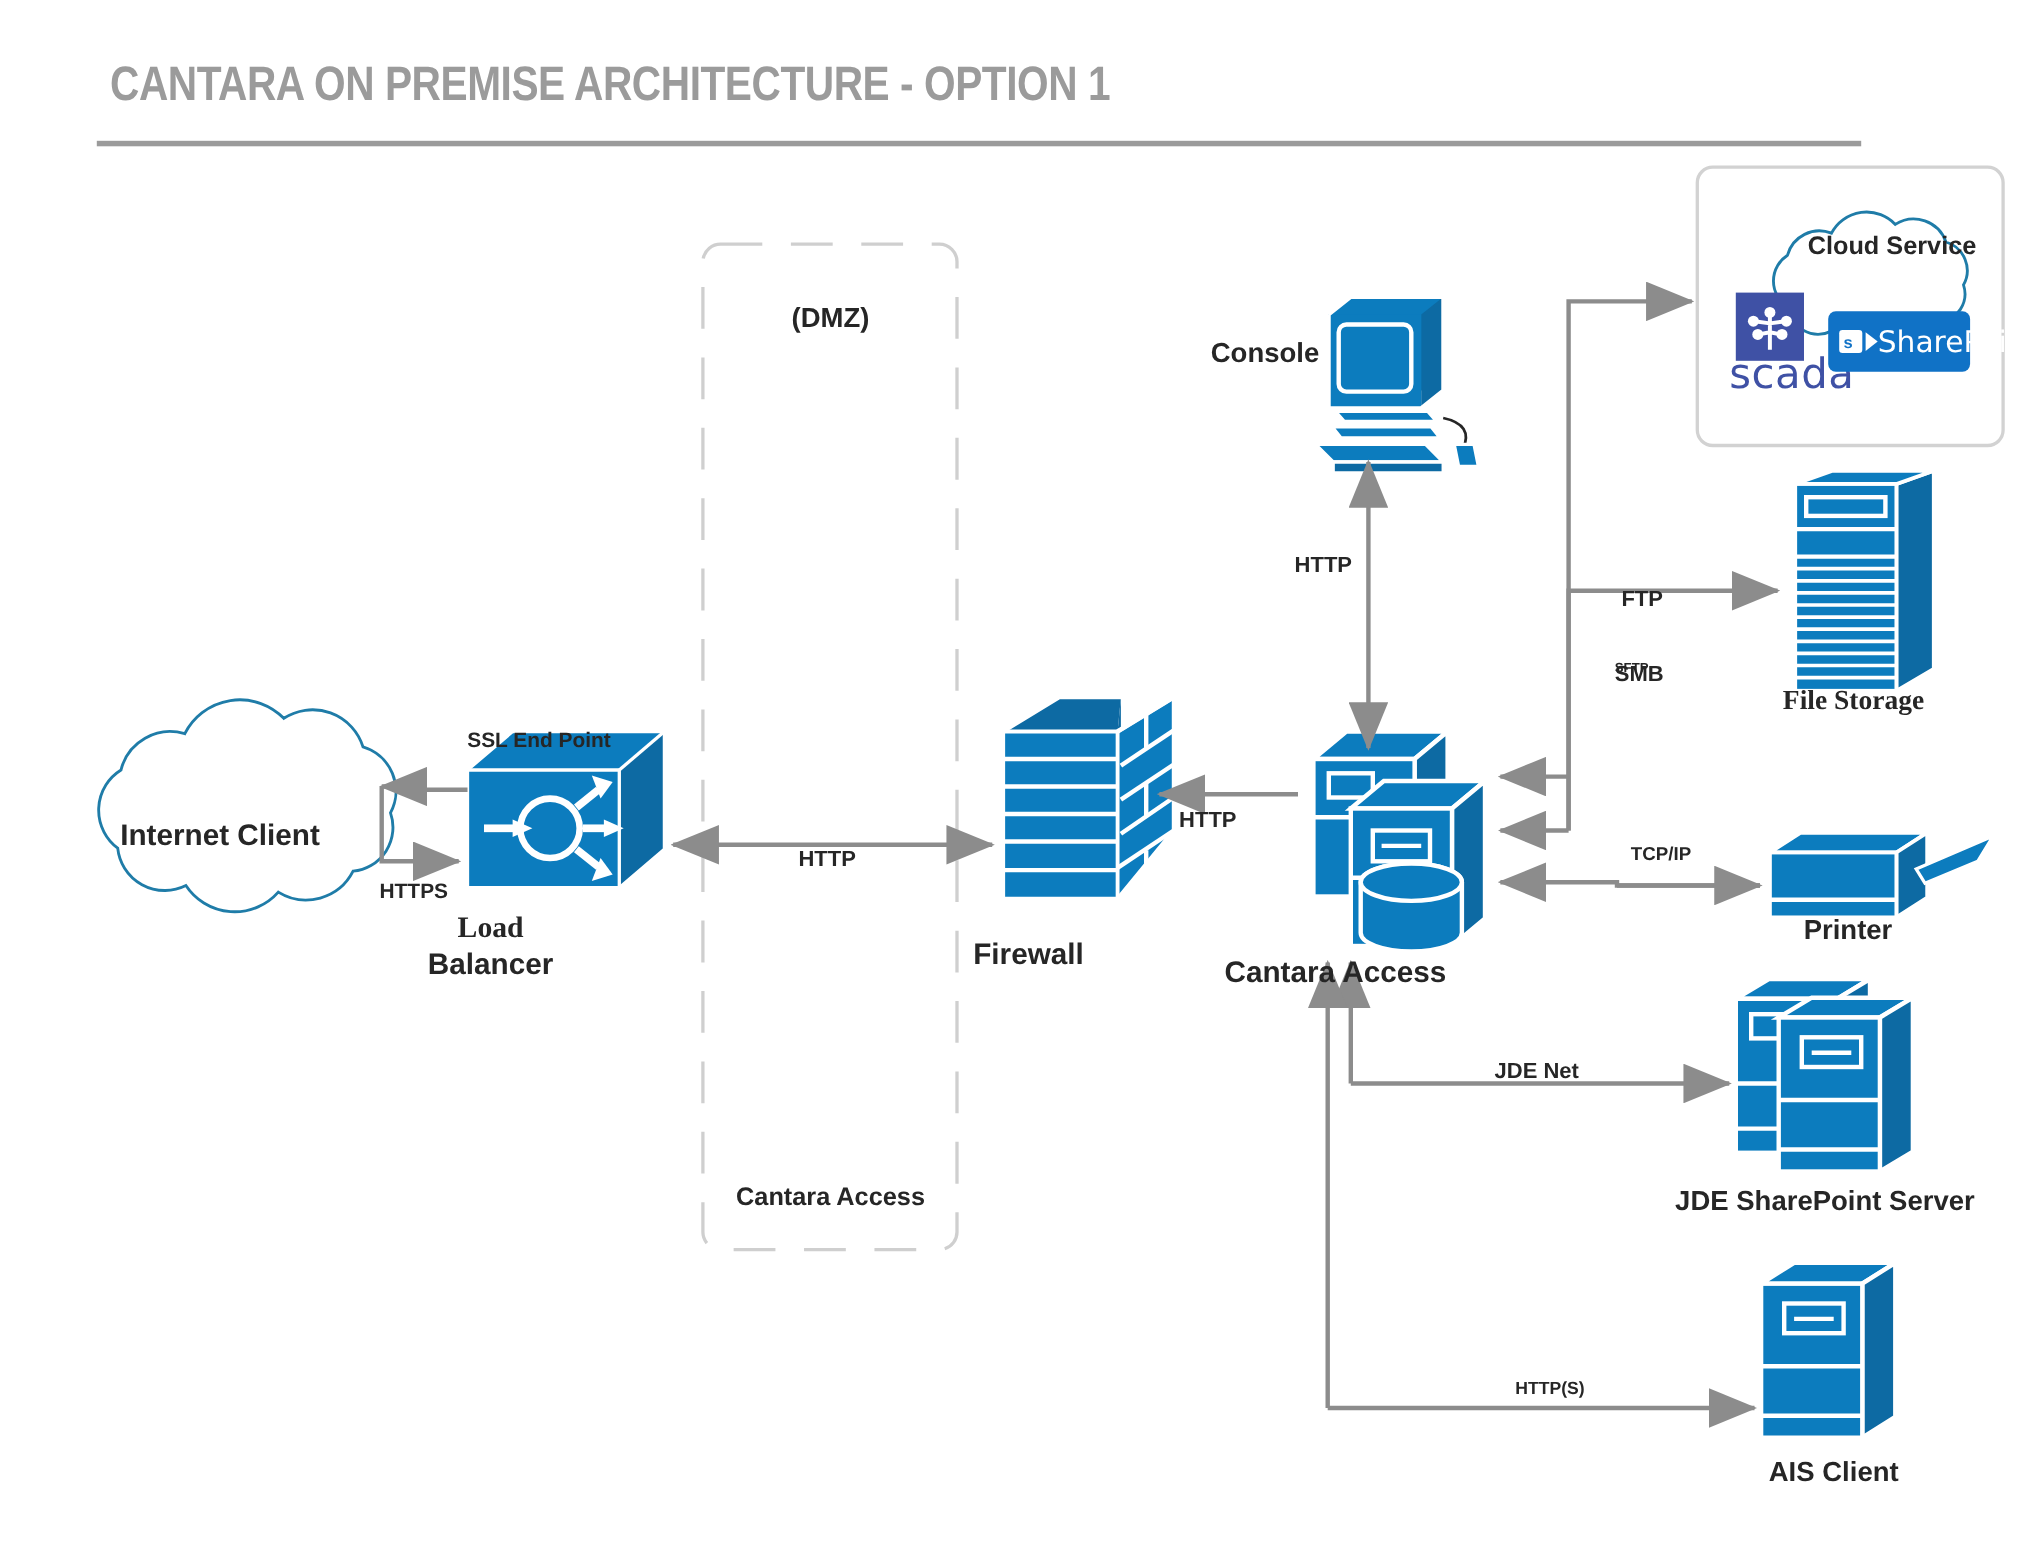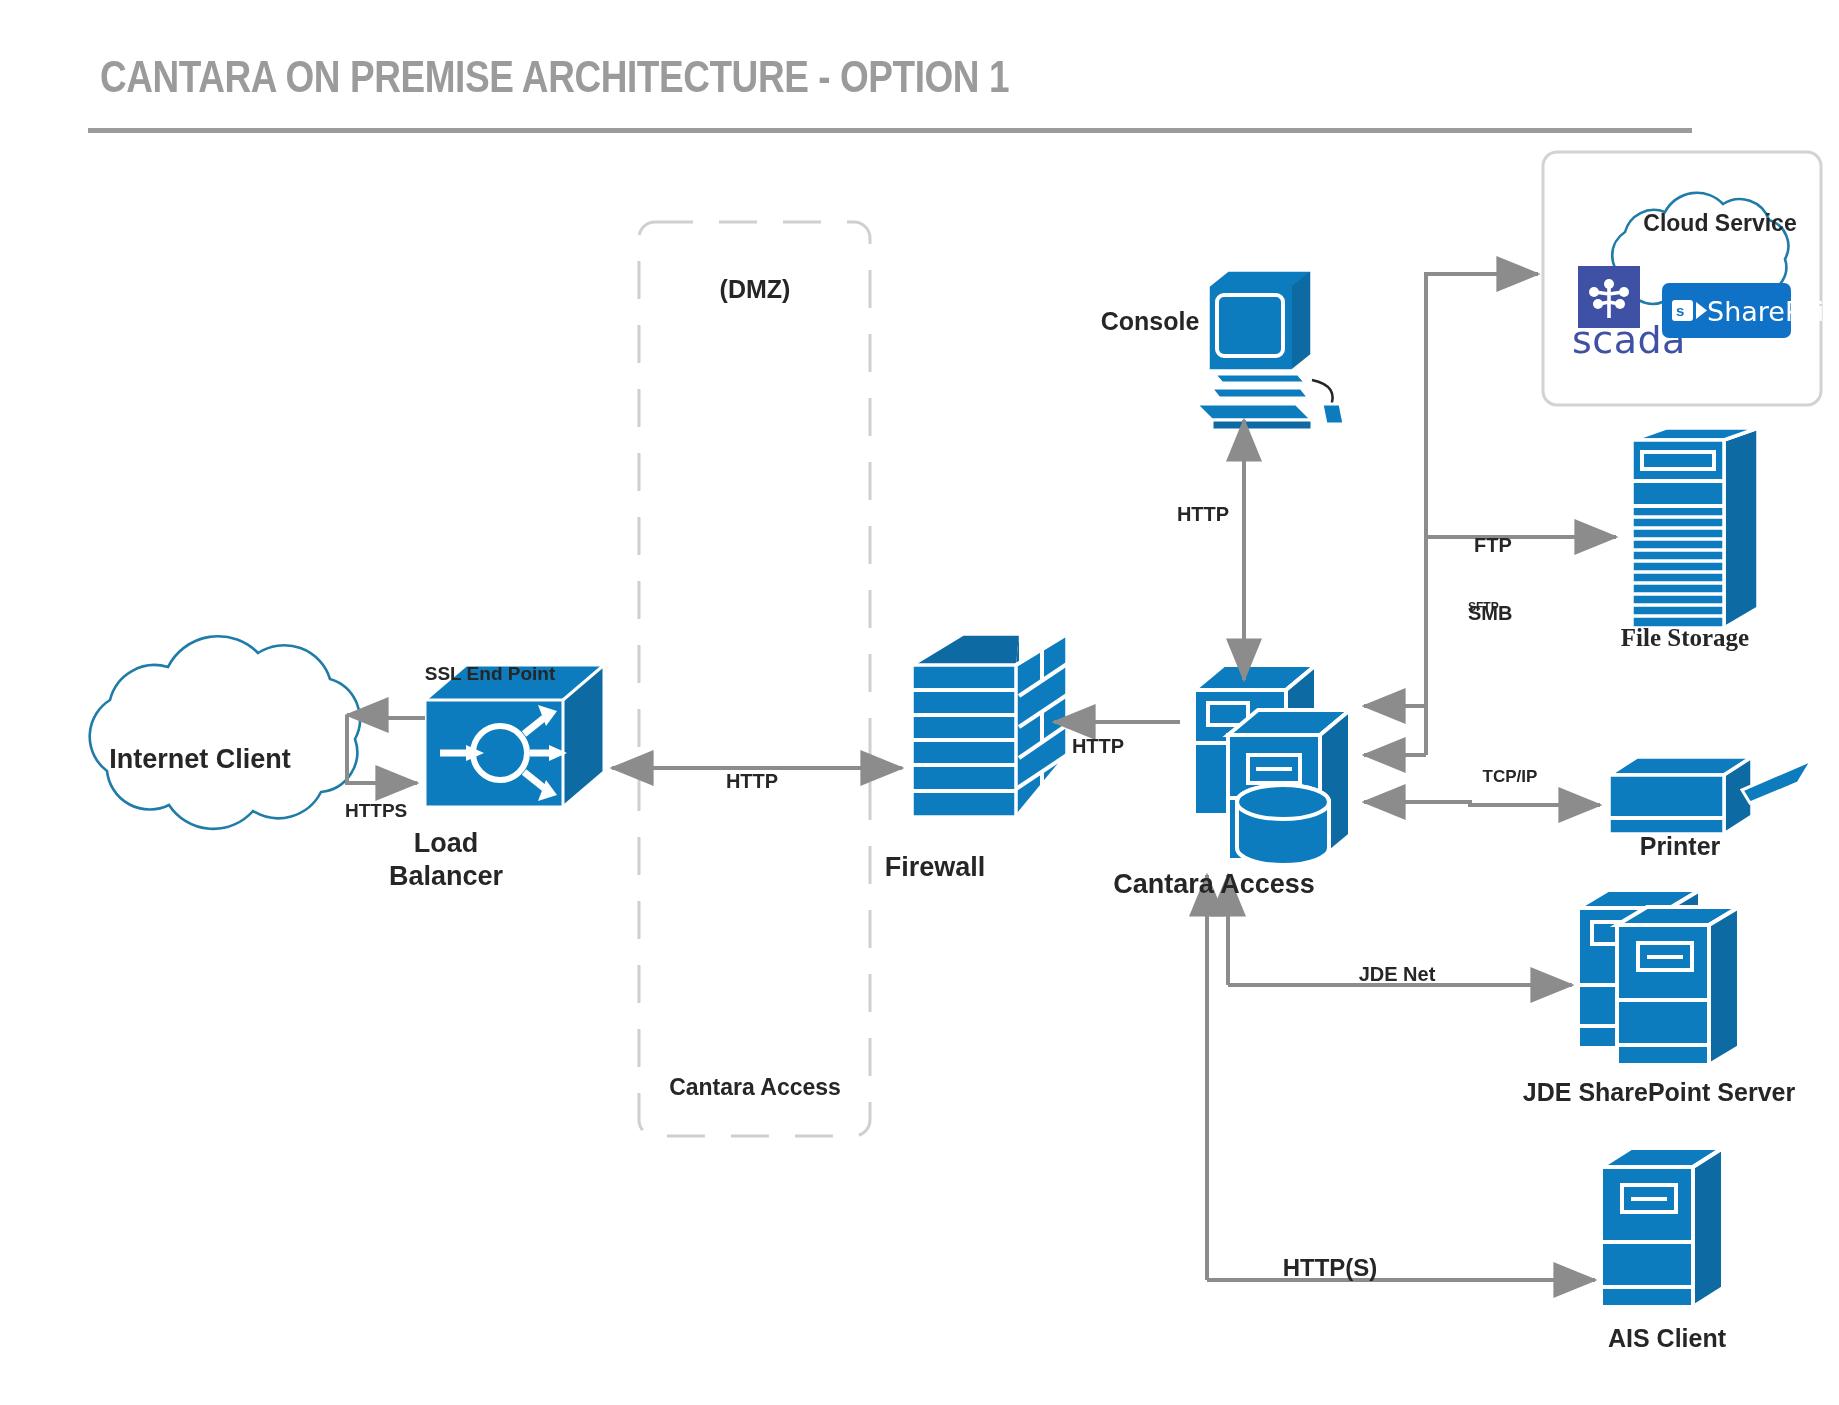--- a/index.html
+++ b/index.html
@@ -295,21 +295,21 @@
   <div class="lbl big ctr" style="left:1692px;top:210px;color:#262626;margin-left:28px;">Cloud Service</div>
 
   <div class="lbl ctr" style="left:755px;top:275px;font-size:25px;">(DMZ)</div>
 
   <div class="lbl ctr" style="left:755px;top:1074px;font-size:23px;">Cantara Access</div>
 
   <div class="lbl ctr" style="left:1150px;top:307px;font-size:25px;">Console</div>
 
   <div class="lbl ctr" style="left:200px;top:744px;font-size:27px;">Internet Client</div>
 
-  <div class="lbl ctr" style="left:446px;top:828px;font-size:27px;">Load</div>
+  <div class="lbl ctr" style="left:446px;top:828px;font-size:27px;font-family:Liberation Serif, serif;">Load</div>
   <div class="lbl ctr" style="left:446px;top:861px;font-size:27px;">Balancer</div>
 
   <div class="lbl ctr" style="left:935px;top:852px;font-size:27px;text-align:right;">Firewall</div>
 
   <div class="lbl ctr" style="left:1214px;top:869px;font-size:27px;">Cantara Access</div>
 
   <div class="lbl ctr" style="left:1685px;top:623px;font-size:25px;font-family:Liberation Serif, serif;">File Storage</div>
 
   <div class="lbl ctr" style="left:1680px;top:832px;font-size:25px;">Printer</div>
 
@@ -328,15 +328,15 @@
   <div class="lbl ctr" style="left:1203px;top:503px;font-size:20px;">HTTP</div>
 
   <div class="lbl" style="left:1474px;top:534px;font-size:20px;">FTP</div>
   <div class="lbl" style="left:1468px;top:568px;font-size:12px;margin-top:32px;">SFTP</div>
   <div class="lbl" style="left:1468px;top:602px;font-size:20px;">SMB</div>
 
   <div class="lbl ctr" style="left:1510px;top:767px;font-size:17px;">TCP/IP</div>
 
   <div class="lbl ctr" style="left:1397px;top:963px;font-size:20px;">JDE Net</div>
 
-  <div class="lbl ctr" style="left:1324px;top:1254px;font-size:24px;padding-left:12px;">HTTP(S)</div>
+  <div class="lbl ctr" style="left:1403px;top:1254px;font-size:16px;padding-left:12px;">HTTP(S)</div>
 
 </div>
 
 </body></html>

